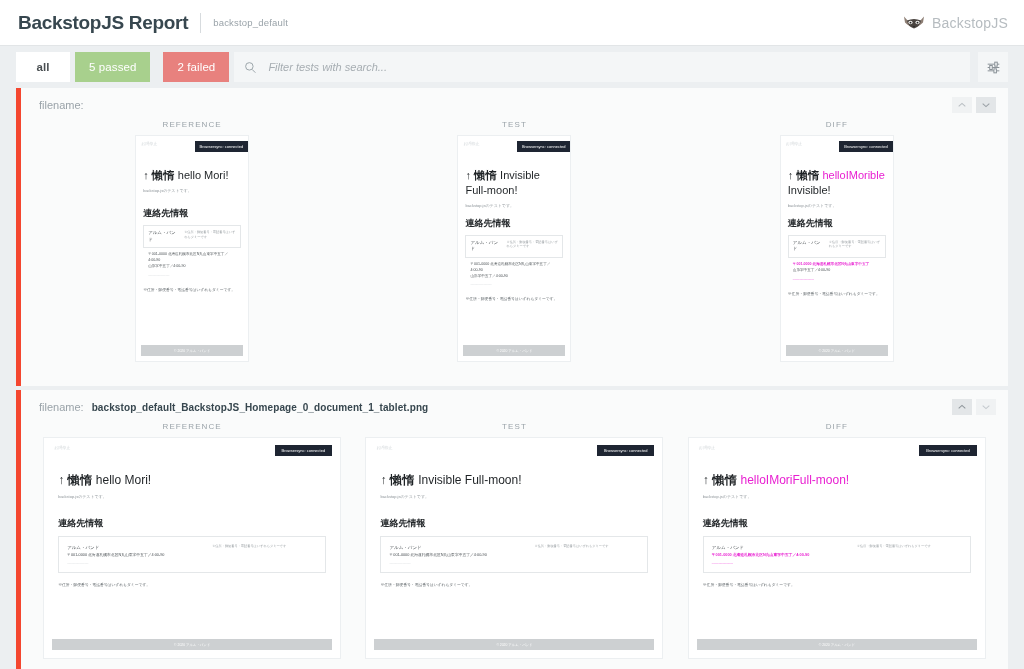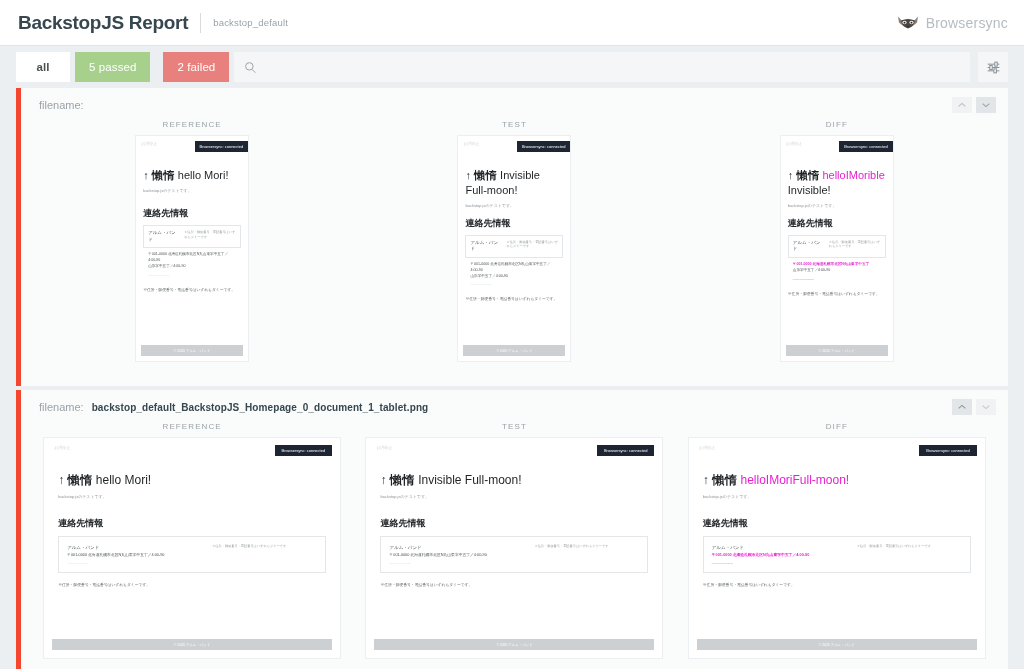--- a/index.html
+++ b/index.html
@@ -135,33 +135,34 @@
   <div class="header-right">
     <svg class="logo-mark" viewBox="0 0 44 34">
       <path d="M2 4 L10 13 L34 13 L42 4 L40 16 Q22 34 4 16 Z" fill="#8d7e74"></path>
       <path d="M8 12 Q22 6 36 12 Q34 24 22 28 Q10 24 8 12 Z" fill="#4a4440"></path>
       <ellipse cx="15" cy="16" rx="4.2" ry="3.4" fill="#f2f0ee"></ellipse>
       <ellipse cx="29" cy="16" rx="4.2" ry="3.4" fill="#f2f0ee"></ellipse>
       <circle cx="15" cy="16.3" r="1.9" fill="#20201f"></circle>
       <circle cx="29" cy="16.3" r="1.9" fill="#20201f"></circle>
       <path d="M19 23 Q22 26 25 23 Z" fill="#20201f"></path>
     </svg>
-    <span class="logo-text">Browsersync</span>
+    <span class="logo-text">BackstopJS</span>
   </div>
 </div>
 
 <div class="filter-bar">
   <button class="filter-btn filter-all">all</button>
   <button class="filter-btn filter-pass">5 passed</button>
   <button class="filter-btn filter-fail">2 failed</button>
   <div class="search-wrap">
     <svg width="13" height="13" viewBox="0 0 16 16">
       <circle cx="6.6" cy="6.6" r="4.6" fill="none" stroke="#9aa3a9" stroke-width="1.2"></circle>
       <line x1="10" y1="10.4" x2="14" y2="14.4" stroke="#9aa3a9" stroke-width="1.2"></line>
     </svg>
+    <input class="search-input" type="text" placeholder="Filter tests with search..." style="">
   </div>
   <button class="settings-btn">
     <svg width="15" height="15" viewBox="0 0 18 18">
       <line x1="2" y1="5" x2="16" y2="5" stroke="#8b9298" stroke-width="1.2"></line>
       <line x1="2" y1="9" x2="16" y2="9" stroke="#8b9298" stroke-width="1.2"></line>
       <line x1="2" y1="13" x2="16" y2="13" stroke="#8b9298" stroke-width="1.2"></line>
       <rect x="10.5" y="2.6" width="3" height="4.8" fill="#f4f6f7" stroke="#8b9298" stroke-width="1.2"></rect>
       <rect x="4.5" y="6.6" width="3" height="4.8" fill="#f4f6f7" stroke="#8b9298" stroke-width="1.2"></rect>
       <rect x="9.5" y="10.6" width="3" height="4.8" fill="#f4f6f7" stroke="#8b9298" stroke-width="1.2"></rect>
     </svg>

